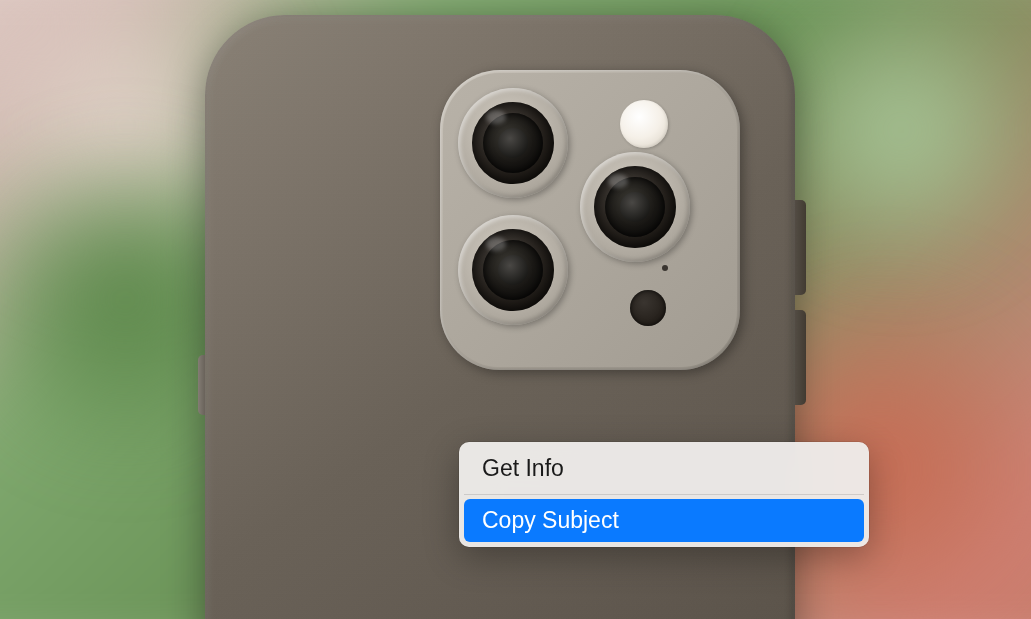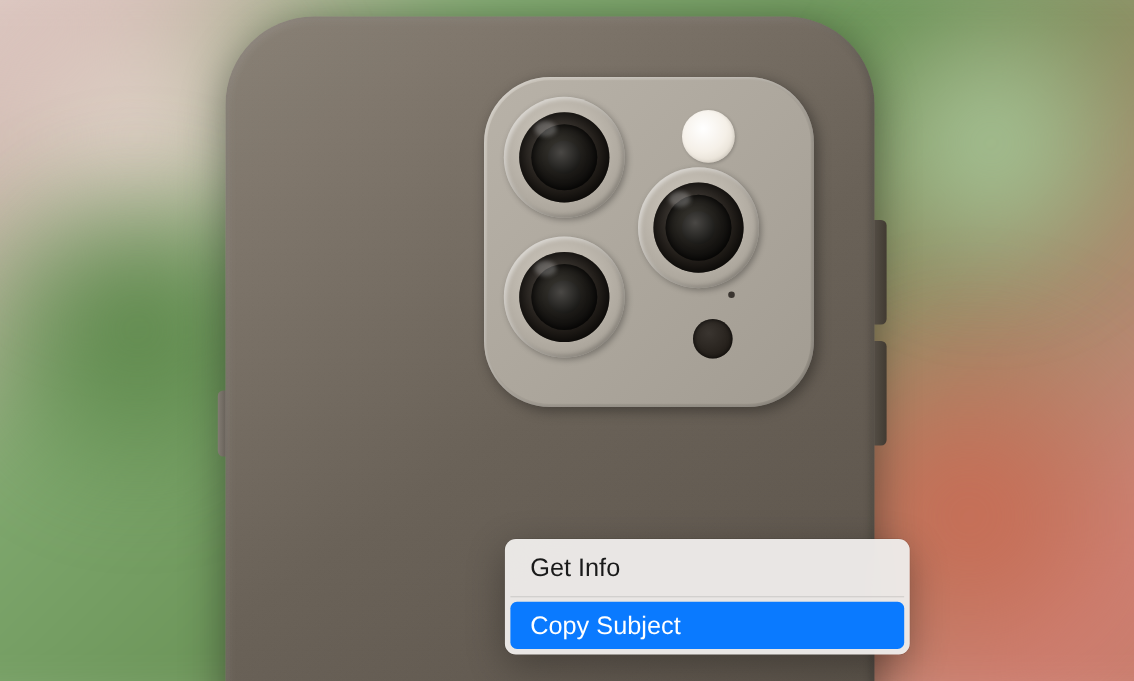--- a/index.html
+++ b/index.html
@@ -210,30 +210,29 @@
       left: 222px;
       width: 6px;
       height: 6px;
       border-radius: 50%;
       background: #3a3530;
     }
     .context-menu {
       position: absolute;
       left: 459px;
       top: 442px;
-      width: 368px;
+      width: 410px;
       background: rgba(238, 236, 234, 0.96);
       backdrop-filter: blur(20px);
       border-radius: 10px;
       box-shadow: 
         0 0 0 0.5px rgba(0,0,0,0.15),
         0 10px 35px rgba(0,0,0,0.3);
       padding: 5px;
       overflow: hidden;
-      margin-top: 48px;
     }
     .menu-item {
       padding: 8px 18px;
       font-size: 23px;
       color: #1a1a1a;
       border-radius: 6px;
       cursor: default;
     }
     .menu-item.highlighted {
       background: #0a7aff;

